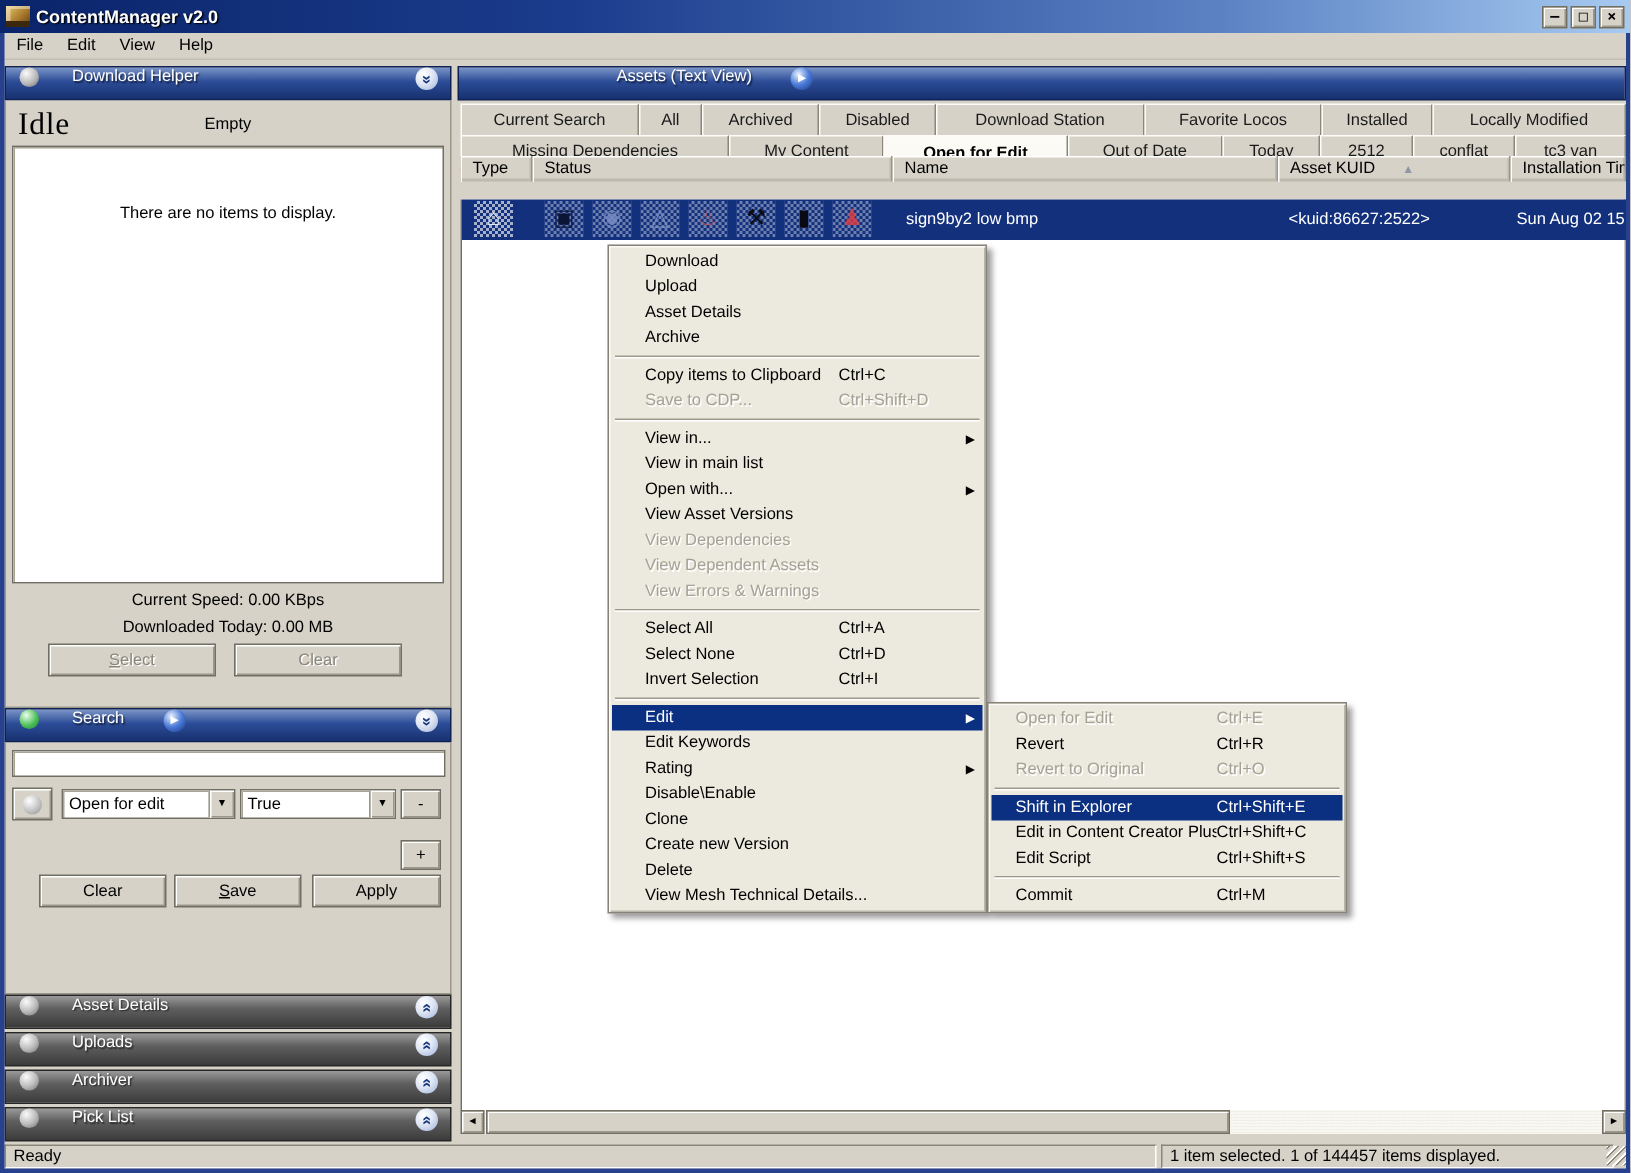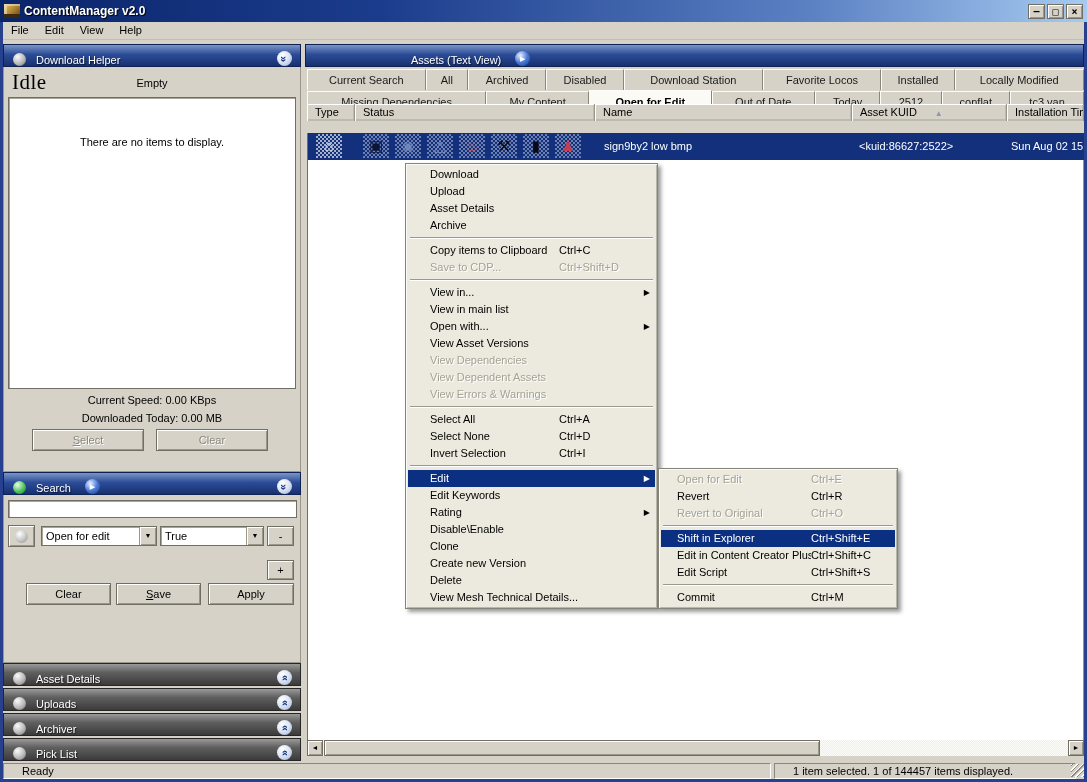--- a/index.html
+++ b/index.html
@@ -30,22 +30,22 @@
     text-align:center; line-height:13px; }
 
   
   .menubar{ position:absolute; left:3px; top:22px; width:1081px; height:18px;
     background:#d6d2c8; display:flex; align-items:center; border-bottom:1px solid #c2beb2;}
   .mb-item{ padding:0 8px; line-height:17px; }
 
   
   .phdr{ position:absolute; height:23px;
     background:linear-gradient(#7b95c8,#2c4c97 45%,#17316f);
-    border:1px solid #0d2152; color:#fff; display:flex; align-items:flex-end;
-    text-shadow:1px 1px 1px rgba(0,0,0,.6); }
+    border:1px solid #0d2152; color:#fff; display:flex; align-items:flex-start;
+    text-shadow:1px 1px 1px rgba(0,0,0,.6);gap:12px; }
   .pgray{ background:linear-gradient(#9a9a9a,#5f5f5f 40%,#3b3b3b); border:1px solid #262626; }
   .sphere{ width:13px; height:13px; border-radius:50%; margin:0 10px 0 9px;
     background:radial-gradient(circle at 35% 30%,#fafafa,#b9b9b9 55%,#6c6c6c); }
   .sphere.green{ background:radial-gradient(circle at 35% 30%,#eaffea,#4ec05a 55%,#1e8030); }
   .play{ width:15px; height:15px; border-radius:50%; margin-left:14px;
     background:radial-gradient(circle at 35% 30%,#e8f0ff,#4a7ad8 50%,#17377f);
     color:#fff; font-size:7px; line-height:15px; text-align:center; text-shadow:none; }
   .play::after{ content:'▶'; }
   .chev{ width:15px; height:15px; border-radius:50%; margin-left:auto; margin-right:8px;
     background:radial-gradient(circle at 35% 30%,#ffffff,#dfe6f4 45%,#9db1d8);
@@ -101,21 +101,21 @@
   #search-clear{ left:22px; top:88px; width:85px; height:22px; line-height:20px; }
   #search-save{ left:112px; top:88px; width:85px; height:22px; line-height:20px; }
   #search-apply{ left:204px; top:88px; width:86px; height:22px; line-height:20px; }
 
   #bottom-panels .phdr{ left:0; width:298px; }
 
   
   .maincol{ position:absolute; left:305px; top:44px; width:779px; height:716px; }
   #main-header{ left:0; top:0; width:779px; }
   #main-header .ttl{ margin-left:105px; }
-  .tabrow{ position:absolute; left:2px; width:777px; height:21px; display:flex;align-items:center; }
+  .tabrow{ position:absolute; left:2px; width:777px; height:21px; display:flex; }
   #tabs1{ top:25px; }
   #tabs2{ top:46px; height:23px; border-bottom:1px solid #d946ef; }
   .tab{ flex-grow:1; text-align:center; line-height:20px; white-space:nowrap; overflow:hidden;
     border-top:1px solid #fdfcf9; border-left:1px solid #fdfcf9; border-right:1px solid #8a8778;
     background:transparent; color:#1a1a1a; }
   .tab.active{ background:#fbfaf5; font-weight:bold; color:#000; line-height:22px; }
 
   .thead{ position:absolute; left:2px; top:60px; width:777px; height:17px; background:#d6d2c8; }
   .th{ position:absolute; top:0; height:17px; background:#d6d2c8; padding-left:8px;
     line-height:16px; border-right:1px solid #9a978a;
@@ -156,21 +156,21 @@
   #edit-submenu .mi{ padding:0 6px 0 16px; }
   .mi .lbl{ flex:1; overflow:hidden; }
   .mi .sc{ width:78px; text-align:left; }
   .mi .arr{ position:absolute; right:5px; top:0; font-size:8px; line-height:17px; }
   .mi.hl{ background:#0b2f81; color:#fff; }
   .mi.dis{ color:#a5a195; text-shadow:1px 1px 0 #fff; }
   .msep{ height:0; border-top:1px solid #9c998c; border-bottom:1px solid #fff; margin:3px 2px; }
 
   
   .statusbar{ position:absolute; left:3px; top:762px; width:1081px; height:18px; background:#d6d2c8; }
-  .scell{ position:absolute; top:1px; height:16px; line-height:14px; padding:0 18px;
+  .scell{ position:absolute; top:1px; height:16px; line-height:14px; padding:0 5px;
     border:1px solid; border-color:#8a8778 #fff #fff #8a8778; white-space:nowrap; overflow:hidden; }
   #sb-ready{ left:0; width:768px; }
   #sb-info{ left:771px; width:302px; }
   .grip{ position:absolute; right:0; top:2px; width:13px; height:13px;
     background:repeating-linear-gradient(135deg,#fff 0 1px,#8a8778 1px 2px,#d6d2c8 2px 4px); }
 </style>
 </head>
 <body>
 
 <div class="window">

